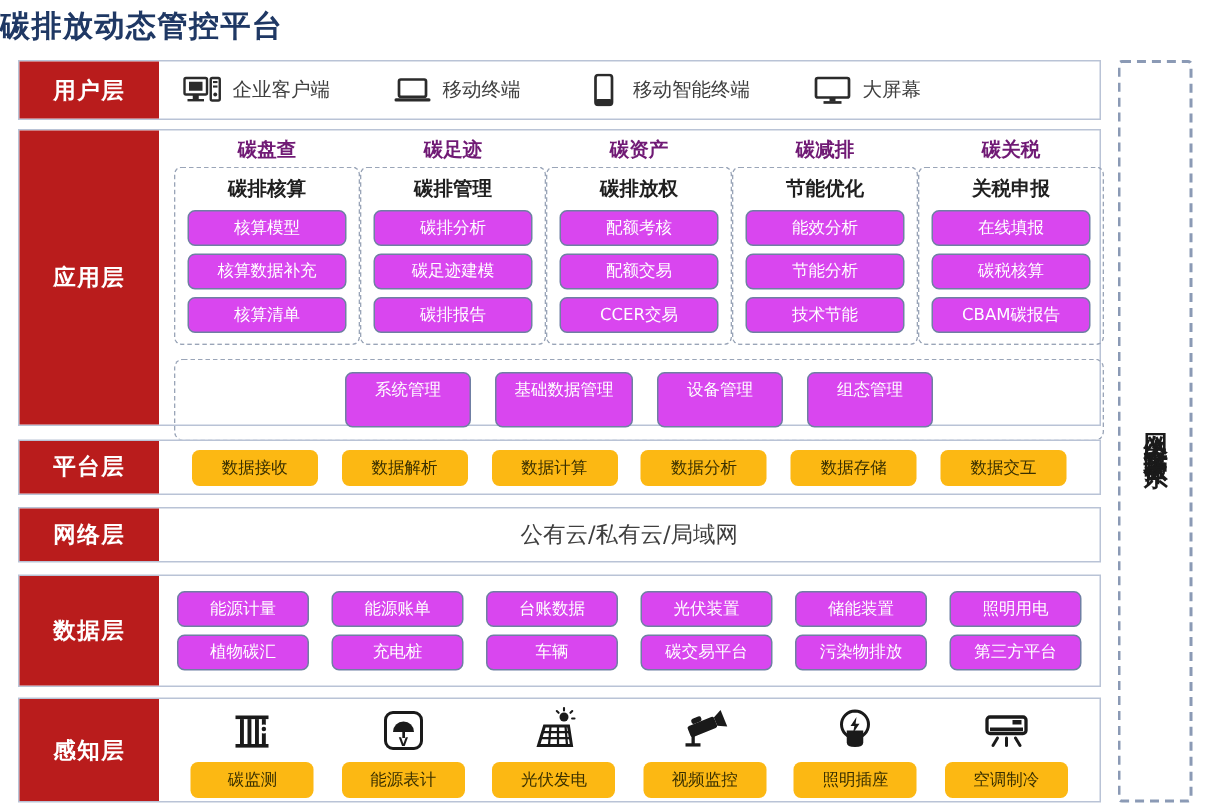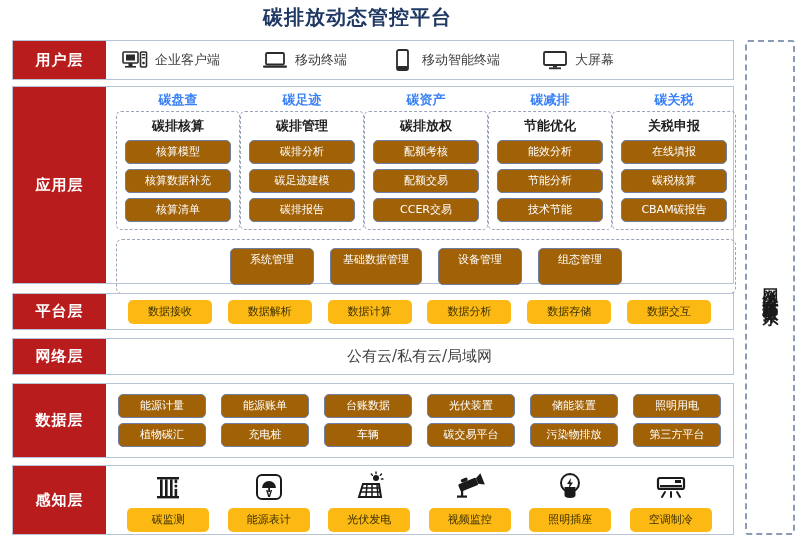--- a/index.html
+++ b/index.html
@@ -8,21 +8,21 @@
     background: #ffffff;
     font-family: "DejaVu Sans", "Liberation Sans", sans-serif;
     overflow: hidden;
   }
   #root { position: relative; width: 810px; height: 540px; }
 
   
   .title {
     position: absolute;
     left: 0; top: 4px; width: 715px;
-    text-align: center;
+    text-align: left;
     font-size: 20px;
     font-weight: bold;
     color: #1f3864;
     letter-spacing: 1px;
   }
 
   
   .layer {
     position: absolute;
     left: 12px;
@@ -71,39 +71,39 @@
                    display: flex; align-items: center; justify-content: center; }
   .user-item .tx { font-size: 13px; color: #404040; white-space: nowrap; }
 
   
   #layer-app { top: 86px; height: 198px; }
   .app-body { flex-direction: column; justify-content: flex-start;
               padding: 4px 10px 6px 10px; box-sizing: border-box; width: 100%; }
   .app-groups { display: flex; width: 100%; justify-content: space-between; }
   .app-group { width: 124px; display: flex; flex-direction: column; align-items: center; }
   .group-title {
-    font-size: 13px; font-weight: bold; color: #3b82f6;
+    font-size: 13px; font-weight: bold; color: #701a75;
     margin-bottom: 2px; white-space: nowrap;
   }
   .group-box {
     border: 1px dashed #9aa5b8;
     border-radius: 5px;
     width: 100%;
     box-sizing: border-box;
     padding: 4px 8px 7px 8px;
     display: flex; flex-direction: column; align-items: center;
   }
   .group-sub {
     font-size: 13px; font-weight: bold; color: #1f1f1f;
     margin: 1px 0 5px 0; white-space: nowrap;
   }
   .pill-navy {
     width: 100%;
     box-sizing: border-box;
-    background: #a16207;
+    background: #d946ef;
     border: 1px solid #6f7fa3;
     border-radius: 5px;
     color: #ffffff;
     font-size: 11px;
     text-align: center;
     padding: 3px 0 4px 0;
     margin-bottom: 5px;
     white-space: nowrap;
     overflow: hidden;
   }

